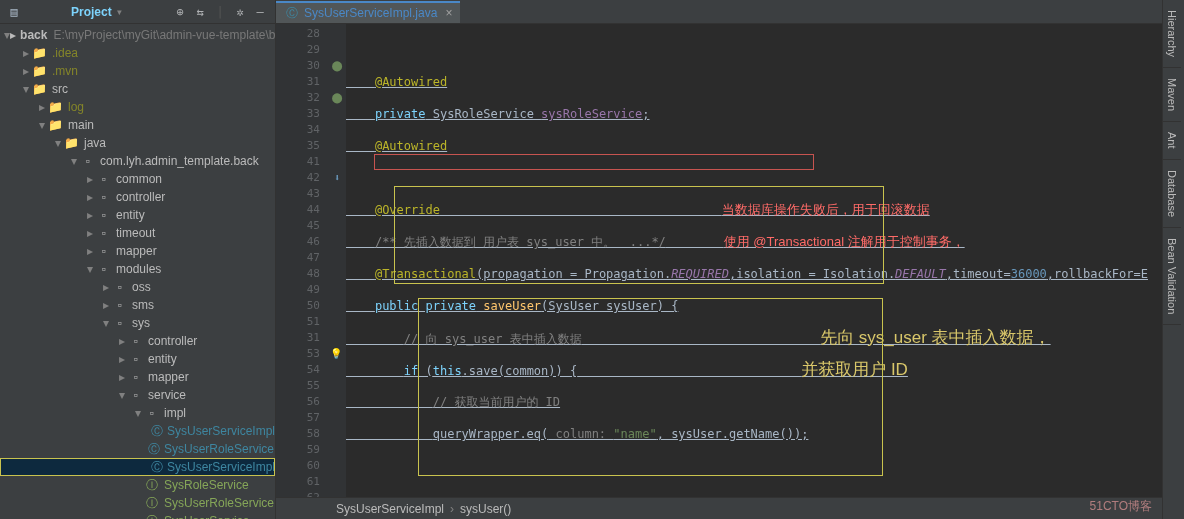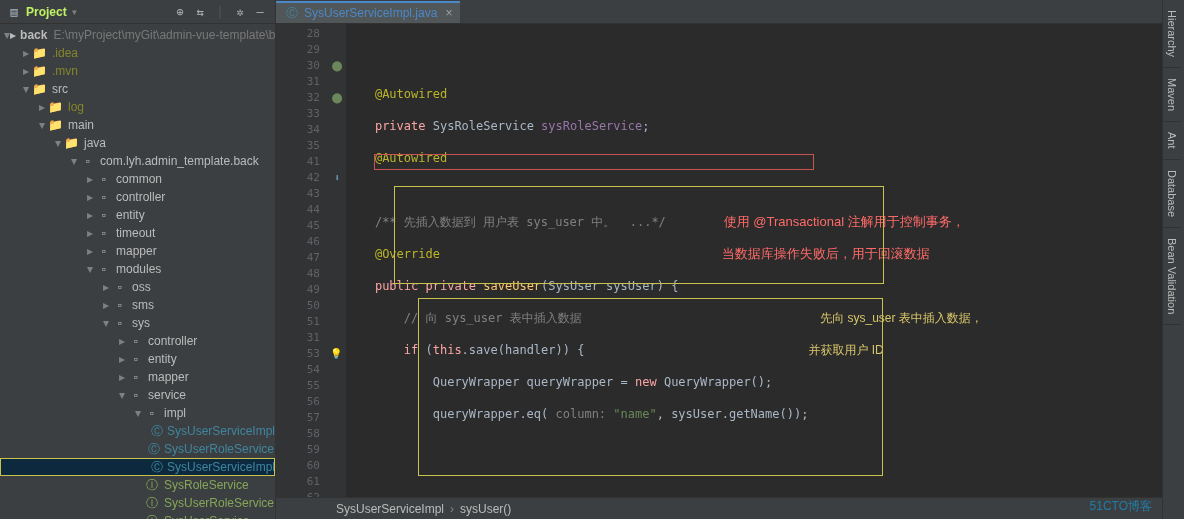--- a/index.html
+++ b/index.html
@@ -1,21 +1,21 @@
 <!DOCTYPE html>
 <html><head>
 <meta charset="utf-8">
 <style>
   * { margin: 0; padding: 0; box-sizing: border-box; }
   body { font-family: "Consolas", "Monaco", monospace; font-size: 12px; background: #2b2b2b; color: #a9b7c6; overflow: hidden; width: 1184px; height: 519px; }
   .root { display: flex; height: 519px; }
   
   .project-panel { width: 276px; background: #3c3f41; border-right: 1px solid #323232; display: flex; flex-direction: column; }
   .project-header { display: flex; align-items: center; height: 24px; padding: 0 6px; border-bottom: 1px solid #323232; }
-  .project-header .title { font-weight: bold; color: #bef264; font-family: sans-serif; }
+  .project-header .title { font-weight: bold; color: #7dd3fc; font-family: sans-serif; margin-left: 45px; }
   .project-header .spacer { flex: 1; }
   .hdr-icon { width: 18px; height: 18px; display: inline-flex; align-items: center; justify-content: center; color: #afb1b3; margin-left: 2px; }
   .tree { flex: 1; overflow: hidden; padding-top: 2px; font-family: sans-serif; font-size: 12px; }
   .tree-row { display: flex; align-items: center; height: 18px; white-space: nowrap; color: #bbbbbb; }
   .tree-row.excluded { color: #848529; }
   .tree-row.selected { background: #0d293e; outline: 1px solid #c9c34e; outline-offset: -1px; }
   .tree-row.svc-cls { color: #3e86a0; }
   .tree-row.svc-iface { color: #85a658; }
   .tw { width: 12px; text-align: center; color: #808080; }
   .ic { width: 16px; height: 16px; display: inline-flex; align-items: center; justify-content: center; margin-right: 4px; }
@@ -23,40 +23,40 @@
   
   .editor { flex: 1; display: flex; flex-direction: column; background: #2b2b2b; position: relative; }
   .tab-bar { height: 24px; background: #3c3f41; display: flex; align-items: flex-end; border-bottom: 1px solid #323232; }
   .tab { height: 22px; background: #515658; display: flex; align-items: center; padding: 0 8px; color: #bbbbbb; border-top: 2px solid #4a88c7; font-family: sans-serif; }
   .tab .ic { margin-right: 4px; }
   .tab .close { margin-left: 8px; color: #a0a0a0; }
   .code-area { flex: 1; display: flex; overflow: hidden; position: relative; }
   .gutter { width: 52px; background: #313335; text-align: right; padding-right: 8px; color: #606366; line-height: 16px; font-size: 11px; padding-top: 2px; }
   .gut-icons { width: 18px; background: #313335; line-height: 16px; font-size: 10px; padding-top: 2px; }
   .gut-icons div { height: 16px; display:flex; align-items:center; justify-content:center; }
-  .code { flex: 1; line-height: 16px; font-size: 12px; padding-top: 14px; white-space: pre; position: relative; }
+  .code { flex: 1; line-height: 16px; font-size: 12px; padding-top: 2px; white-space: pre; position: relative; text-decoration: underline; }
   .code .ln { height: 16px; }
-  .c-kw { color: #fca5a5; }
+  .c-kw { color: #7dd3fc; }
   .c-an { color: #bbb529; }
   .c-str { color: #6a8759; }
   .c-cmt { color: #808080; }
   .c-fld { color: #9876aa; }
   .c-mtd { color: #ffc66d; }
   .c-num { color: #6897bb; }
   .c-it { font-style: italic; }
   .c-param { color: #808080; }
   .ann-red { color: #ff6b68; font-family: "Microsoft YaHei", sans-serif; font-size: 13px; }
-  .ann-yel { color: #d9c76a; font-family: "Microsoft YaHei", sans-serif; font-size: 12px; }
+  .ann-yel { color: #d9c76a; font-family: "Microsoft YaHei", sans-serif; font-size: 17px; }
   .overlay-box { position: absolute; border: 1.5px solid #c9c34e; pointer-events: none; }
   .overlay-box.red { border-color: #c75450; }
   .breadcrumb { height: 22px; background: #3c3f41; border-top: 1px solid #323232; display: flex; align-items: center; padding-left: 60px; font-family: sans-serif; color: #bbbbbb; }
   .crumb-sep { margin: 0 6px; color: #808080; }
   .right-tools { width: 22px; background: #3c3f41; border-left: 1px solid #323232; }
   .rt-item { writing-mode: vertical-rl; padding: 10px 3px; font-family: sans-serif; font-size: 11px; color: #bbbbbb; border-bottom: 1px solid #323232; }
-  .watermark { position: absolute; right: 10px; bottom: 4px; color: #0ea5e9; font-family: sans-serif; font-size: 12px; opacity: 0.6; }
+  .watermark { position: absolute; right: 10px; bottom: 4px; color: #fca5a5; font-family: sans-serif; font-size: 12px; opacity: 0.6; }
 </style>
 </head>
 <body>
 
 <div class="root">
 
   <div class="project-panel">
     <div class="project-header">
       <span class="ic">▤</span>
       <span class="title">Project</span>
@@ -277,26 +277,27 @@
           <div></div>
           <div></div>
         <div style="color:#d9a33e">💡</div>
       </div>
       <div class="code">
 <div class="ln"></div>
 <div class="ln">    <span class="c-an">@Autowired</span></div>
 <div class="ln">    <span class="c-kw">private</span><span> SysRoleService </span><span class="c-fld">sysRoleService</span><span>;</span></div>
 <div class="ln">    <span class="c-an">@Autowired</span></div>
 <div class="ln"></div>
+<div class="ln">    <span class="c-an">@Override</span>                                       <span class="ann-red">当数据库操作失败后，用于回滚数据</span></div>
 <div class="ln">    <span class="c-cmt">/** 先插入数据到 用户表 sys_user 中。  ...*/</span>        <span class="ann-red">使用 @Transactional 注解用于控制事务，</span></div>
-<div class="ln">    <span class="c-an">@Override</span>                                       <span class="ann-red">当数据库操作失败后，用于回滚数据</span></div>
+<div class="ln">    <span class="c-an">@Transactional</span><span>(propagation = Propagation.</span><span class="c-fld c-it">REQUIRED</span><span>,isolation = Isolation.</span><span class="c-fld c-it">DEFAULT</span><span>,timeout=</span><span class="c-num">36000</span><span>,rollbackFor=E</span></div>
 <div class="ln">    <span class="c-kw">public private</span><span class="c-mtd"> saveUser</span><span>(SysUser sysUser) {</span></div>
 <div class="ln">        <span class="c-cmt">// 向 sys_user 表中插入数据</span>                                 <span class="ann-yel">先向 sys_user 表中插入数据，</span></div>
-<div class="ln">        <span class="c-kw">if</span><span> (</span><span class="c-kw">this</span><span>.save(handler)) {</span>                               <span class="ann-yel">并获取用户 ID</span></div>
-<div class="ln">            <span>QueryWrapper queryWrapper = </span><span class="c-kw">new</span><span> QueryWrapper();</span></div>
+<div class="ln">        <span class="c-kw">if</span><span> (</span><span class="c-kw">this</span><span>.save(common)) {</span>                               <span class="ann-yel">并获取用户 ID</span></div>
+<div class="ln">            <span class="c-cmt">// 获取当前用户的 ID</span></div>
 <div class="ln">            <span>queryWrapper.eq(</span><span class="c-param"> column: </span><span class="c-str">"name"</span><span>, sysUser.getName());</span></div>
 
 
 
 
 
 
 
 
 

